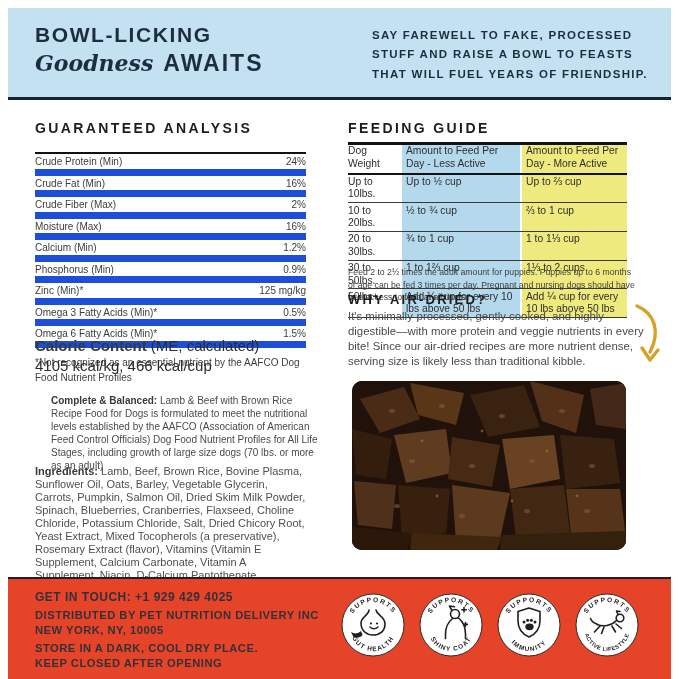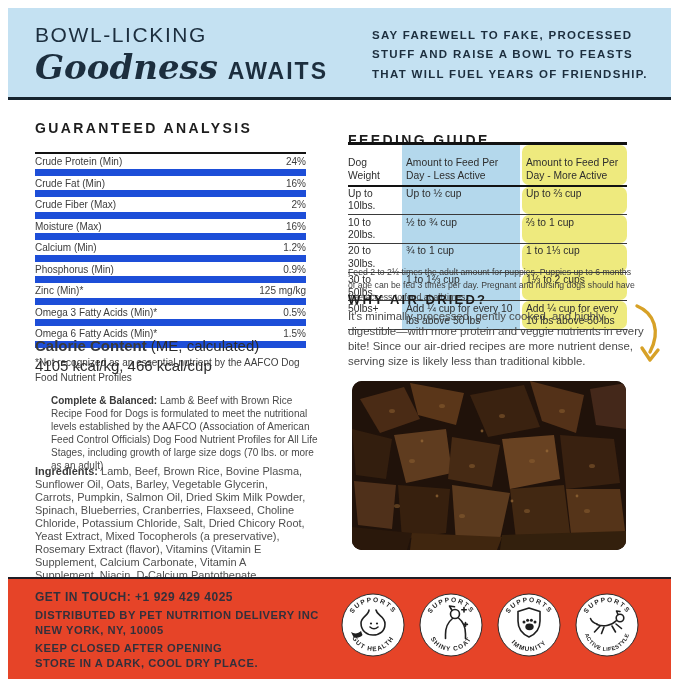--- a/index.html
+++ b/index.html
@@ -3,23 +3,23 @@
 <meta charset="utf-8">
 <style>
   html,body{margin:0;padding:0;background:#fff;}
   .page{position:relative;width:679px;height:679px;background:#ffffff;overflow:hidden;
         font-family:"Liberation Sans",sans-serif;color:#333;}
 
   
   .banner{position:absolute;left:8px;right:8px;top:8px;height:89px;background:#c4e1f2;
           border-bottom:3px solid #16242f;}
   .banner-left{position:absolute;left:27px;top:14px;color:#1c2e3e;}
-  .h1{font-size:21px;font-weight:normal;letter-spacing:1.6px;line-height:1.25;}
+  .h1{font-size:21px;font-weight:bold;letter-spacing:1.6px;line-height:1.25;}
   .h2{display:flex;align-items:baseline;gap:10px;margin-top:2px;}
-  .script{font-family:"DejaVu Serif",serif;font-style:italic;font-weight:bold;font-size:34px;line-height:1;}
+  .script{font-family:"DejaVu Serif",serif;font-style:italic;font-weight:bold;font-size:22px;line-height:1;}
   .awaits{font-size:23px;font-weight:bold;letter-spacing:2px;}
   .banner-right{position:absolute;left:364px;top:18px;color:#1c2e3e;font-size:11.5px;
                 font-weight:bold;letter-spacing:1.3px;line-height:1.68;}
 
   
   .left-col{position:absolute;left:35px;top:120px;width:271px;}
   .sec-title{margin:0;font-size:14px;font-weight:bold;letter-spacing:2.4px;color:#1d1d1d;}
   .ga-title{padding-bottom:16px;border-bottom:2.5px solid #121212;}
   .ga-row{display:flex;justify-content:space-between;align-items:baseline;
           border-bottom:7px solid #1d4ed8;padding:2px 0 1.5px;font-size:10px;line-height:11px;color:#3c3c3c;}
@@ -30,22 +30,22 @@
   .ing{position:absolute;top:345px;left:0;margin:0;width:273px;font-size:11px;line-height:1.18;color:#4f4f4f;}
   .b{font-weight:bold;color:#3a3a3a;}
 
   
   .right-col{position:absolute;left:348px;top:120px;width:308px;}
   .fg-table{position:absolute;top:22px;left:0;width:279px;border-top:3px solid #121212;}
   .fg-row{display:flex;border-bottom:1px solid #3a3a3a;}
   .fg-row.hdr{border-bottom:2px solid #121212;}
   .fg-c1{width:52px;padding:1.5px 2px 1.5px 0;font-size:10.3px;line-height:1.2;color:#2e2e2e;}
   .fg-c2{width:110px;background:#b4d8ec;padding:1.5px 4px;margin-right:2px;font-size:10.3px;line-height:1.2;color:#2e2e2e;}
-  .fg-c3{flex:1;background:#eeea7e;padding:1.5px 4px;font-size:10.3px;line-height:1.2;color:#2e2e2e;border-radius:7px;}
-  .fg-row.hdr .fg-c1,.fg-row.hdr .fg-c2,.fg-row.hdr .fg-c3{padding-top:12px;padding-bottom:2.5px;line-height:1.22;}
+  .fg-c3{flex:1;background:#eeea7e;padding:1.5px 4px;font-size:10.3px;line-height:1.2;color:#2e2e2e;}
+  .fg-row.hdr .fg-c1,.fg-row.hdr .fg-c2,.fg-row.hdr .fg-c3{padding-top:0;padding-bottom:2.5px;line-height:1.22;}
   .fg-foot{position:absolute;top:146px;left:0;margin:0;width:292px;font-size:8.7px;line-height:1.45;color:#3f3f3f;}
   .wad-title{position:absolute;top:172px;left:0;font-size:13px;letter-spacing:2.2px;}
   .wad{position:absolute;top:189px;left:0;margin:0;width:306px;font-size:11.4px;line-height:1.33;color:#4a4a4a;}
   .arrow{position:absolute;left:286px;top:182px;}
   .food{position:absolute;left:4px;top:261px;width:274px;height:169px;border-radius:10px;
         overflow:hidden;background:#20120a;}
 
   
   .footer{position:absolute;left:8px;right:8px;top:577px;height:102px;background:#e64428;border-top:2px solid #1f1f26;}
   .f-line{position:absolute;left:27px;color:#33303b;font-weight:bold;letter-spacing:0.5px;}
@@ -127,21 +127,21 @@
       <div>4105 kcal/kg, 466 kcal/cup</div>
     </div>
 
     <p class="cb"><span class="b">Complete &amp; Balanced:</span> <span>Lamb &amp; Beef with Brown Rice Recipe Food for Dogs is formulated to meet the nutritional levels established by the AAFCO (Association of American Feed Control Officials) Dog Food Nutrient Profiles for All Life Stages, including growth of large size dogs (70 lbs. or more as an adult)</span></p>
 
 
     <p class="ing"><span class="b">Ingredients:</span> <span>Lamb, Beef, Brown Rice, Bovine Plasma, Sunflower Oil, Oats, Barley, Vegetable Glycerin, Carrots, Pumpkin, Salmon Oil, Dried Skim Milk Powder, Spinach, Blueberries, Cranberries, Flaxseed, Choline Chloride, Potassium Chloride, Salt, Dried Chicory Root, Yeast Extract, Mixed Tocopherols (a preservative), Rosemary Extract (flavor), Vitamins (Vitamin E Supplement, Calcium Carbonate, Vitamin A Supplement, Niacin, D-Calcium Pantothenate, Riboflavin, Thiamine Mononitrate, Biotin, Vitamin B12 Supplement, Vitamin D Supplement, Vitamin B6 Supplement, Calcium Iodate, Folic Acid), Minerals (Potassium Chloride, Zinc Sulfate, Zinc Proteinate, Iron Proteinate, Iron Sulfate, Copper Sulfate, Copper Proteinate, Manganese Sulfate, Selenium Yeast, Manganese Proteinate)</span></p>
   </section>
 
   <section class="right-col">
-    <h2 class="sec-title" style="position:absolute;top:0;left:0;margin-top:12px;">FEEDING GUIDE</h2>
+    <h2 class="sec-title" style="position:absolute;top:0;left:0;">FEEDING GUIDE</h2>
 
     <div class="fg-table">
       <div class="fg-row hdr">
         <div class="fg-c1">Dog Weight</div>
         <div class="fg-c2">Amount to Feed Per Day - Less Active</div>
         <div class="fg-c3">Amount to Feed Per Day - More Active</div>
       </div>
       <div class="fg-row">
         <div class="fg-c1">Up to 10lbs.</div>
         <div class="fg-c2">Up to ½ cup</div>
@@ -225,22 +225,22 @@
     </div>
   </section>
 
   <footer class="footer">
     <div class="f-line f1">GET IN TOUCH: +1 929 429 4025</div>
     <div class="f-line f2">
       <div>DISTRIBUTED BY PET NUTRITION DELIVERY INC</div>
       <div>NEW YORK, NY, 10005</div>
     </div>
     <div class="f-line f3">
+      <div>STORE IN A DARK, COOL DRY PLACE.</div>
       <div>KEEP CLOSED AFTER OPENING</div>
-      <div>STORE IN A DARK, COOL DRY PLACE.</div>
     </div>
 
     <div class="badges">
 
       <svg class="badge" viewBox="0 0 64 64">
         <circle cx="32" cy="32" r="31" fill="#ffffff" stroke="#2b2b2b" stroke-width="1"></circle>
         <path id="arcT1" d="M9,32 A23,23 0 0 1 55,32" fill="none"></path>
         <path id="arcB1" d="M9,35 A23,23 0 0 0 55,35" fill="none"></path>
         <text class="bt-top" text-anchor="middle"><textPath href="#arcT1" startOffset="50%">SUPPORTS</textPath></text>
         <text class="bt-bot" text-anchor="middle"><textPath href="#arcB1" startOffset="50%">GUT HEALTH</textPath></text>

